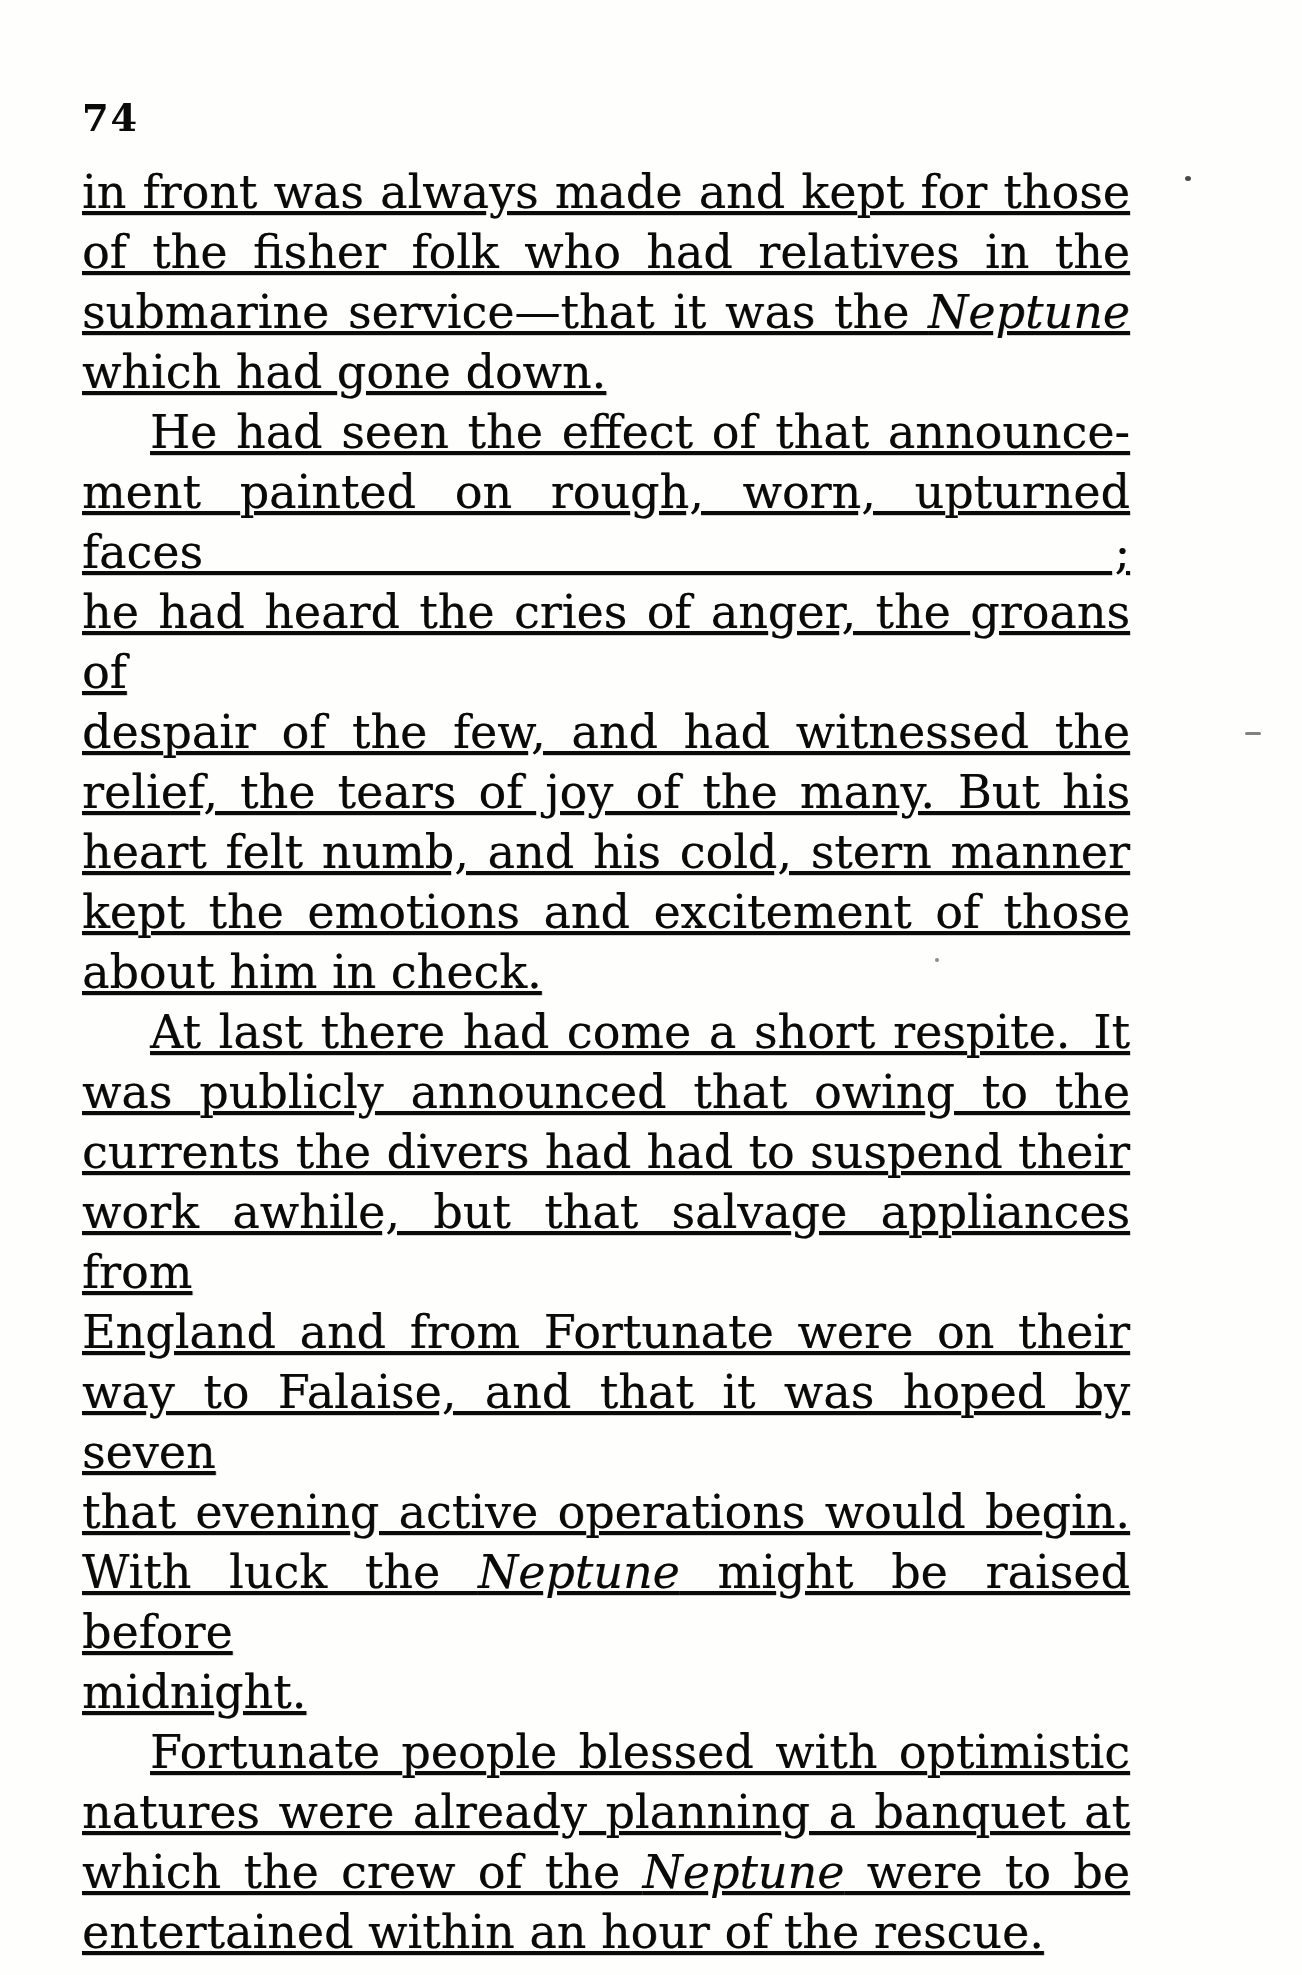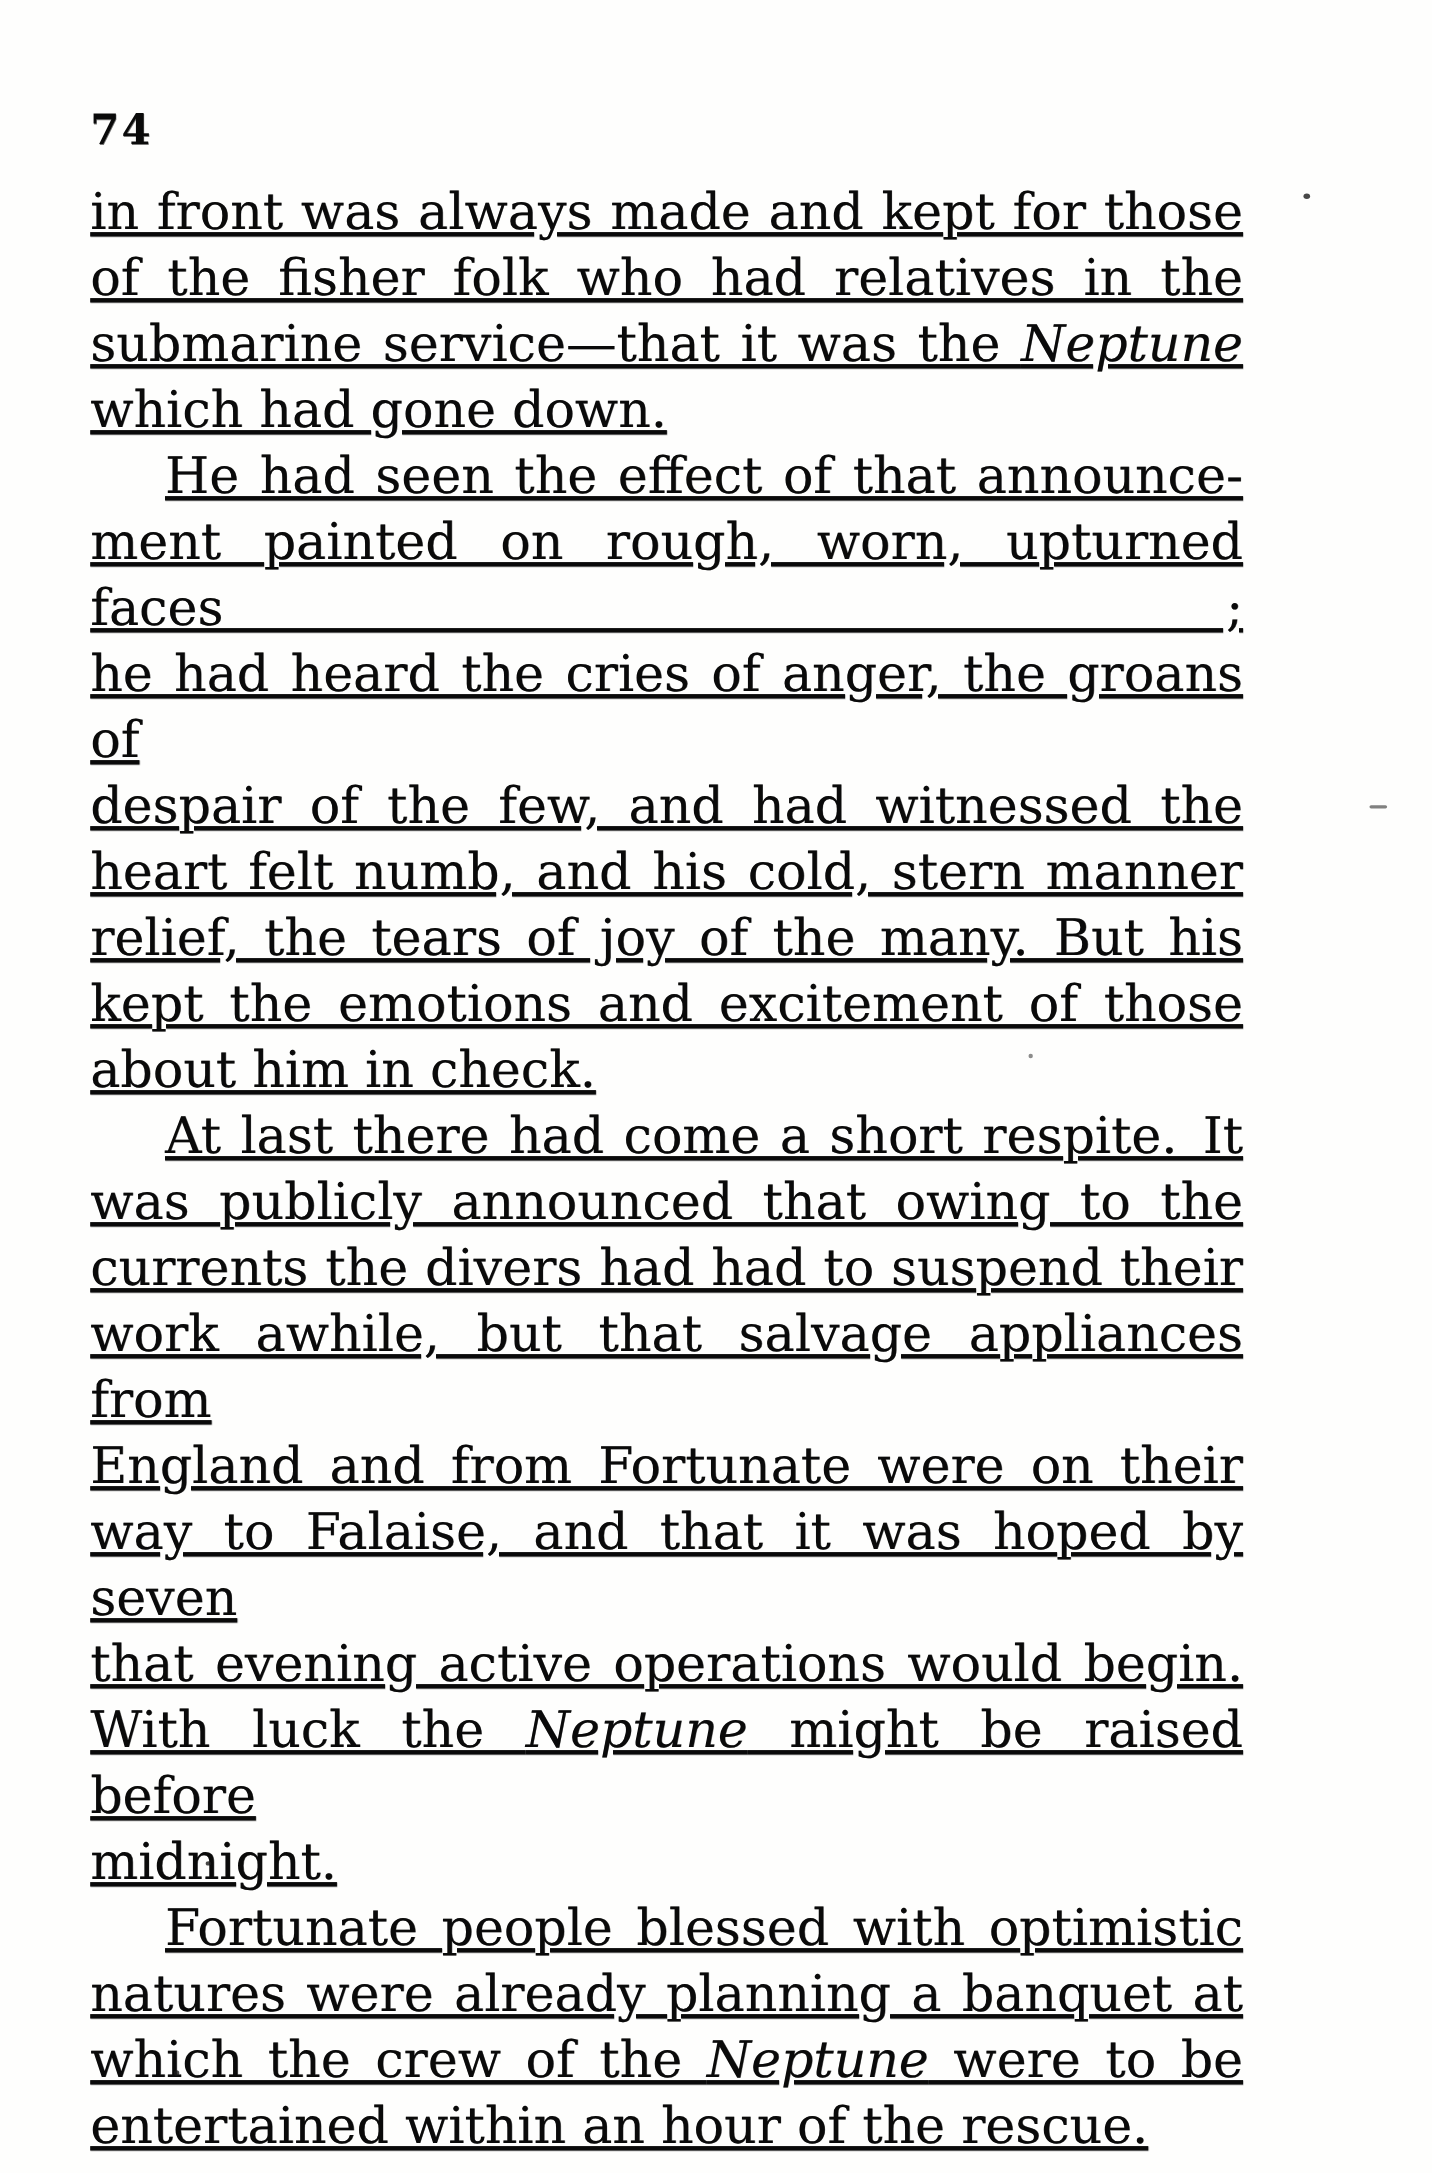--- a/index.html
+++ b/index.html
@@ -49,22 +49,22 @@
 
 <div class="text-block">
     <div class="line"><span>in front was always made and kept for those</span></div>
     <div class="line"><span>of the fisher folk who had relatives in the</span></div>
     <div class="line"><span>submarine service—that it was the </span><span class="it">Neptune</span></div>
     <div class="line flush"><span>which had gone down.</span></div>
     <div class="line indent"><span>He had seen the effect of that announce-</span></div>
     <div class="line"><span>ment painted on rough, worn, upturned faces ;</span></div>
     <div class="line"><span>he had heard the cries of anger, the groans of</span></div>
     <div class="line"><span>despair of the few, and had witnessed the</span></div>
+    <div class="line"><span>relief, the tears of joy of the many. But his</span></div>
     <div class="line"><span>heart felt numb, and his cold, stern manner</span></div>
-    <div class="line"><span>relief, the tears of joy of the many. But his</span></div>
     <div class="line"><span>kept the emotions and excitement of those</span></div>
     <div class="line flush"><span>about him in check.</span></div>
     <div class="line indent"><span>At last there had come a short respite. It</span></div>
     <div class="line"><span>was publicly announced that owing to the</span></div>
     <div class="line"><span>currents the divers had had to suspend their</span></div>
     <div class="line"><span>work awhile, but that salvage appliances from</span></div>
     <div class="line"><span>England and from Fortunate were on their</span></div>
     <div class="line"><span>way to Falaise, and that it was hoped by seven</span></div>
     <div class="line"><span>that evening active operations would begin.</span></div>
     <div class="line"><span>With luck the </span><span class="it">Neptune</span><span> might be raised before</span></div>

